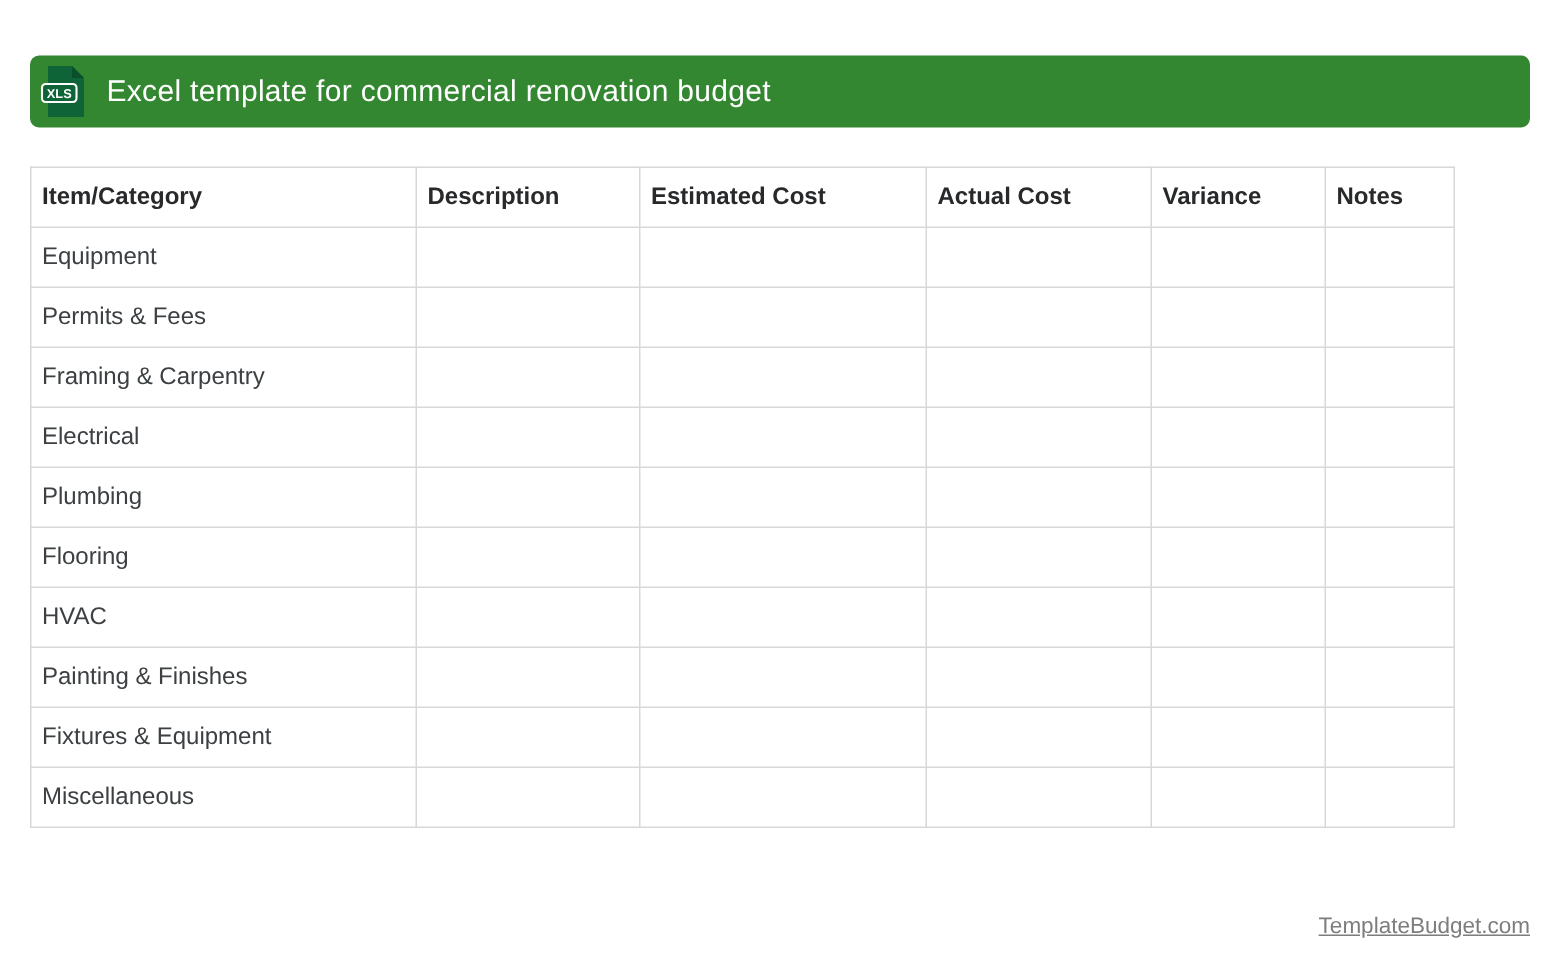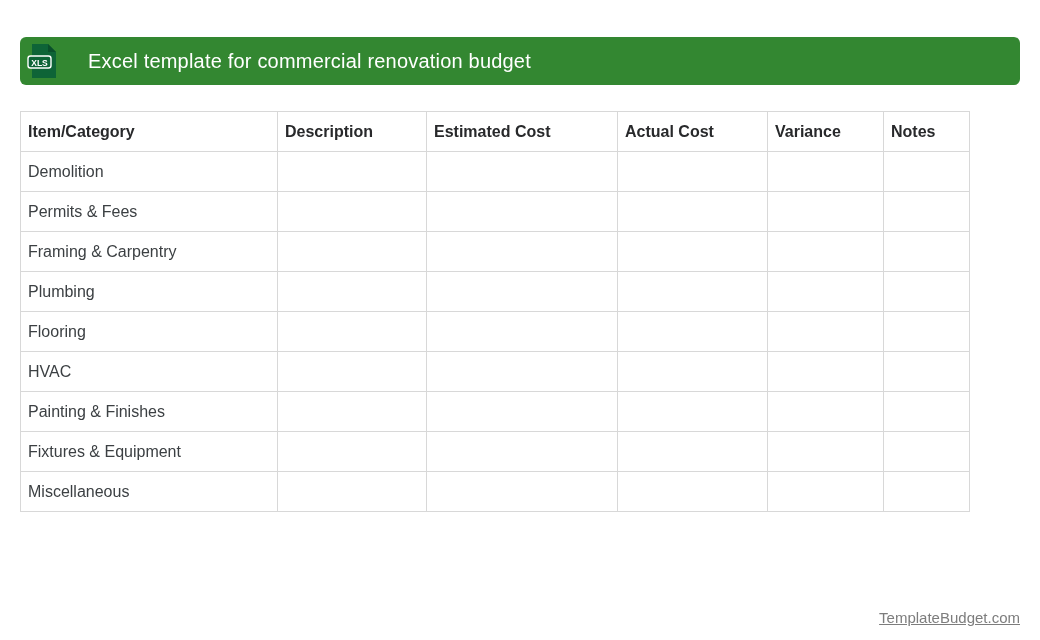--- a/index.html
+++ b/index.html
@@ -32,21 +32,21 @@
   }
   .banner-icon{
     width:32px;height:38px;
     display:flex;align-items:center;justify-content:center;
     flex:0 0 auto;
   }
   .banner-title{
     color:#ffffff;
     font-size:20px;
     font-weight:400;
-    margin-left:30px;
+    margin-left:13px;
     letter-spacing:0.2px;
     white-space:nowrap;
   }
   table.budget-table{
     position:absolute;
     left:20px;top:111px;
     border-collapse:collapse;
     table-layout:fixed;
     width:949px;
   }
@@ -115,37 +115,45 @@
       <th>Item/Category</th>
       <th>Description</th>
       <th>Estimated Cost</th>
       <th>Actual Cost</th>
       <th>Variance</th>
       <th>Notes</th>
     </tr>
   </thead>
   <tbody>
     <tr>
-      <td class="row-label">Demolition</td>
+      <td class="row-label">Equipment</td>
       <td></td>
       <td></td>
       <td></td>
       <td></td>
       <td></td>
     </tr>
     <tr>
       <td class="row-label">Permits &amp; Fees</td>
       <td></td>
       <td></td>
       <td></td>
       <td></td>
       <td></td>
     </tr>
     <tr>
       <td class="row-label">Framing &amp; Carpentry</td>
+      <td></td>
+      <td></td>
+      <td></td>
+      <td></td>
+      <td></td>
+    </tr>
+    <tr>
+      <td class="row-label">Electrical</td>
       <td></td>
       <td></td>
       <td></td>
       <td></td>
       <td></td>
     </tr>
     <tr>
       <td class="row-label">Plumbing</td>
       <td></td>
       <td></td>

